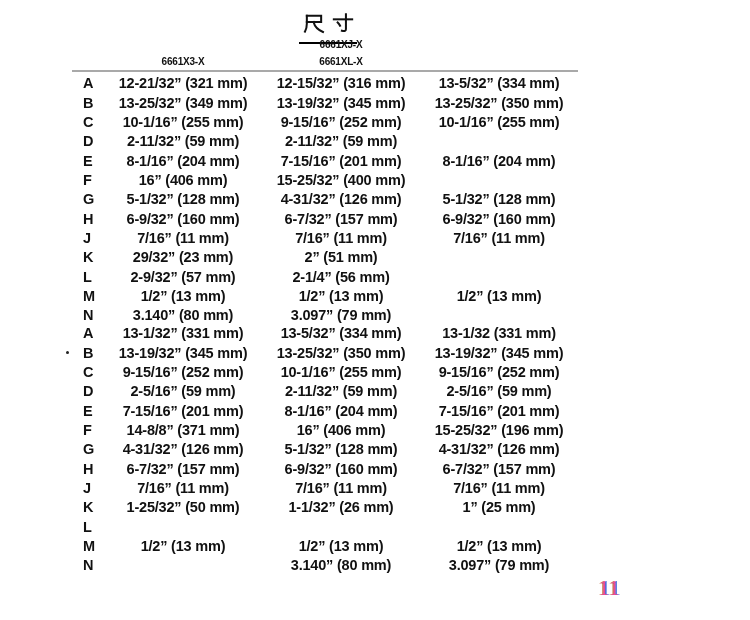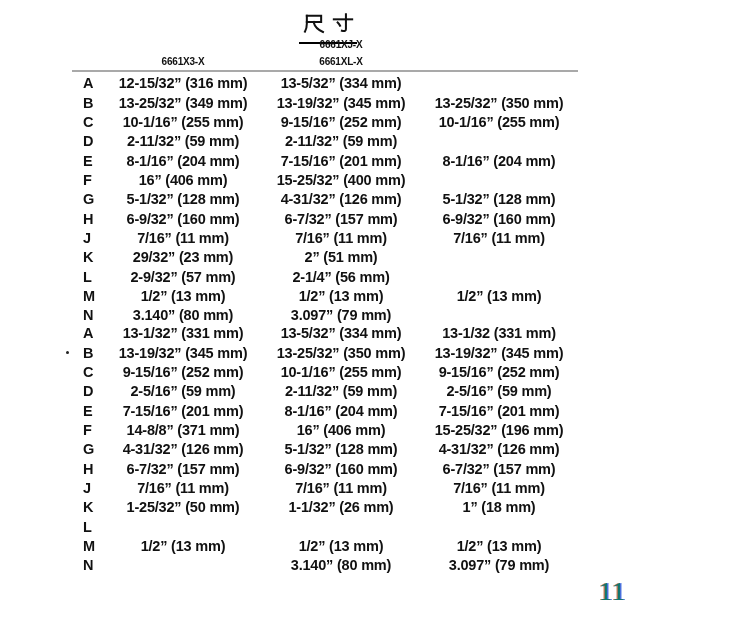--- a/index.html
+++ b/index.html
@@ -37,21 +37,21 @@
     text-align:center;line-height:19px;
   }
   .td.label{text-align:left;padding-left:11px;}
   
   .artifact-dot{
     position:absolute;left:66px;top:351px;width:3px;height:3px;
     background:#222;border-radius:50%;
   }
   .page-number{
     position:absolute;left:599px;top:577px;
-    font-family:"Liberation Serif",serif;font-size:26px;font-weight:400;color:#0f766e;
+    font-family:"Liberation Serif",serif;font-size:20px;font-weight:400;color:#ec4899;
     text-shadow:-1.3px 0 0 rgba(186,82,26,0.75), 1.5px 0 0 rgba(40,86,214,0.85);
     letter-spacing:1px;
   }
 </style>
 </head>
 <body>
 
 <div class="page">
 
   <div class="title-wrap">
@@ -75,20 +75,21 @@
           <div>6661X3-X</div>
         </div>
         <div class="th">
           <div>6661XJ-X</div>
           <div>6661XL-X</div>
         </div>
       </div>
       <div class="tbody">
         <div class="tr">
           <div class="td label">A</div>
+          <div class="td">12-21/32” (321 mm)</div>
           <div class="td">12-15/32” (316 mm)</div>
           <div class="td">13-5/32” (334 mm)</div>
         </div>
         <div class="tr">
           <div class="td label">B</div>
           <div class="td">13-25/32” (349 mm)</div>
           <div class="td">13-19/32” (345 mm)</div>
           <div class="td">13-25/32” (350 mm)</div>
         </div>
         <div class="tr">
@@ -212,21 +213,21 @@
         <div class="tr">
           <div class="td label">J</div>
           <div class="td">7/16” (11 mm)</div>
           <div class="td">7/16” (11 mm)</div>
           <div class="td">7/16” (11 mm)</div>
         </div>
         <div class="tr">
           <div class="td label">K</div>
           <div class="td">1-25/32” (50 mm)</div>
           <div class="td">1-1/32” (26 mm)</div>
-          <div class="td">1” (18 mm)</div>
+          <div class="td">1” (25 mm)</div>
         </div>
         <div class="tr">
           <div class="td label">L</div>
           <div class="td"></div>
           <div class="td"></div>
           <div class="td"></div>
         </div>
         <div class="tr">
           <div class="td label">M</div>
           <div class="td">1/2” (13 mm)</div>

